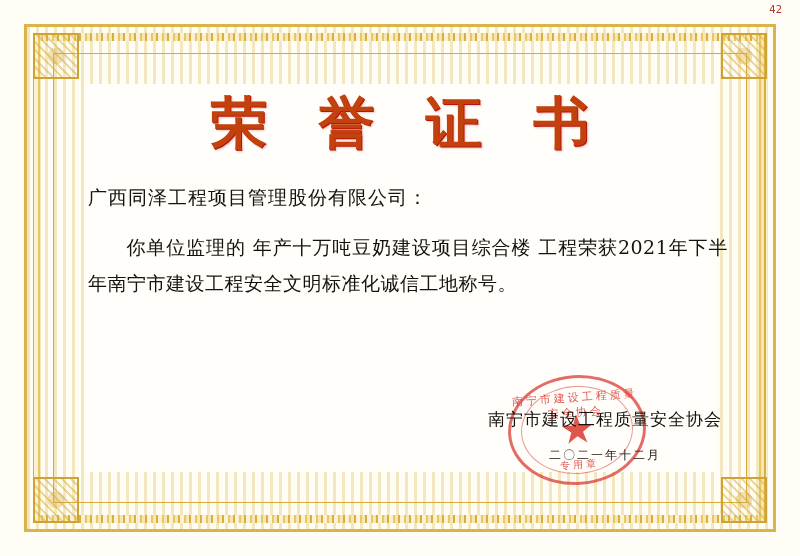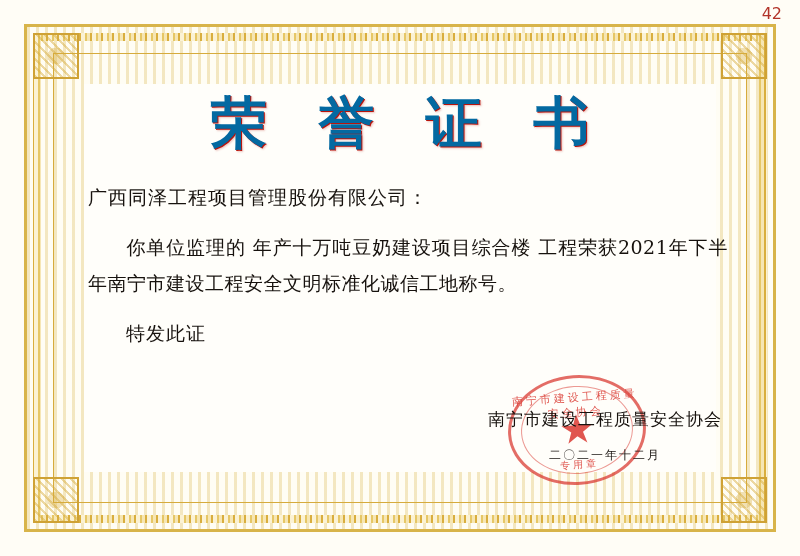--- a/index.html
+++ b/index.html
@@ -94,21 +94,21 @@
   .corner.tr { right: 33px; top: 33px; }
   .corner.bl { left: 33px; bottom: 33px; }
   .corner.br { right: 33px; bottom: 33px; }
 
   
   .title {
     position: absolute;
     left: 0; right: 0;
     top: 86px;
     text-align: center;
-    color: #0369a1;
+    color: #c2410c;
     font-family: "DejaVu Serif", "Liberation Serif", serif;
     font-weight: bold;
     font-size: 56px;
     letter-spacing: 16px;
     text-indent: 16px;
     text-shadow: 1px 1px 0 #b8140c, 2px 2px 2px rgba(180,20,10,0.25);
   }
 
   
   .body-area {
@@ -211,21 +211,21 @@
     text-align: center;
     letter-spacing: 3px;
     font-size: 10px;
   }
 
   
   .page-mark {
     position: absolute;
     right: 18px;
     top: 4px;
-    font-size: 16px;
+    font-size: 10px;
     color: #b2342a;
     font-family: "DejaVu Sans", sans-serif;
     margin-left: 8px;
   }
 </style>
 </head>
 <body>
 
 <div id="certificate">
 
@@ -242,21 +242,20 @@
   <div class="corner bl"></div>
   <div class="corner br"></div>
 
   <div class="page-mark">42</div>
 
   <div class="title">荣 誉 证 书</div>
 
   <div class="body-area">
     <div class="salutation">广西同泽工程项目管理股份有限公司：</div>
     <div class="para"><span class="indent"></span><span>你单位监理的  年产十万吨豆奶建设项目综合楼  工程荣获2021年下半年南宁市建设工程安全文明标准化诚信工地称号。</span></div>
-    <div class="closing"><span class="indent"></span><span>特发此证</span></div>
   </div>
 
   <div class="seal">
     <div class="seal-text">
       <div class="arc-top">南宁市建设工程质量安全协会</div>
       <div class="arc-bottom">专用章</div>
     </div>
     <div class="seal-star">
         <span>★</span>
       </div>

